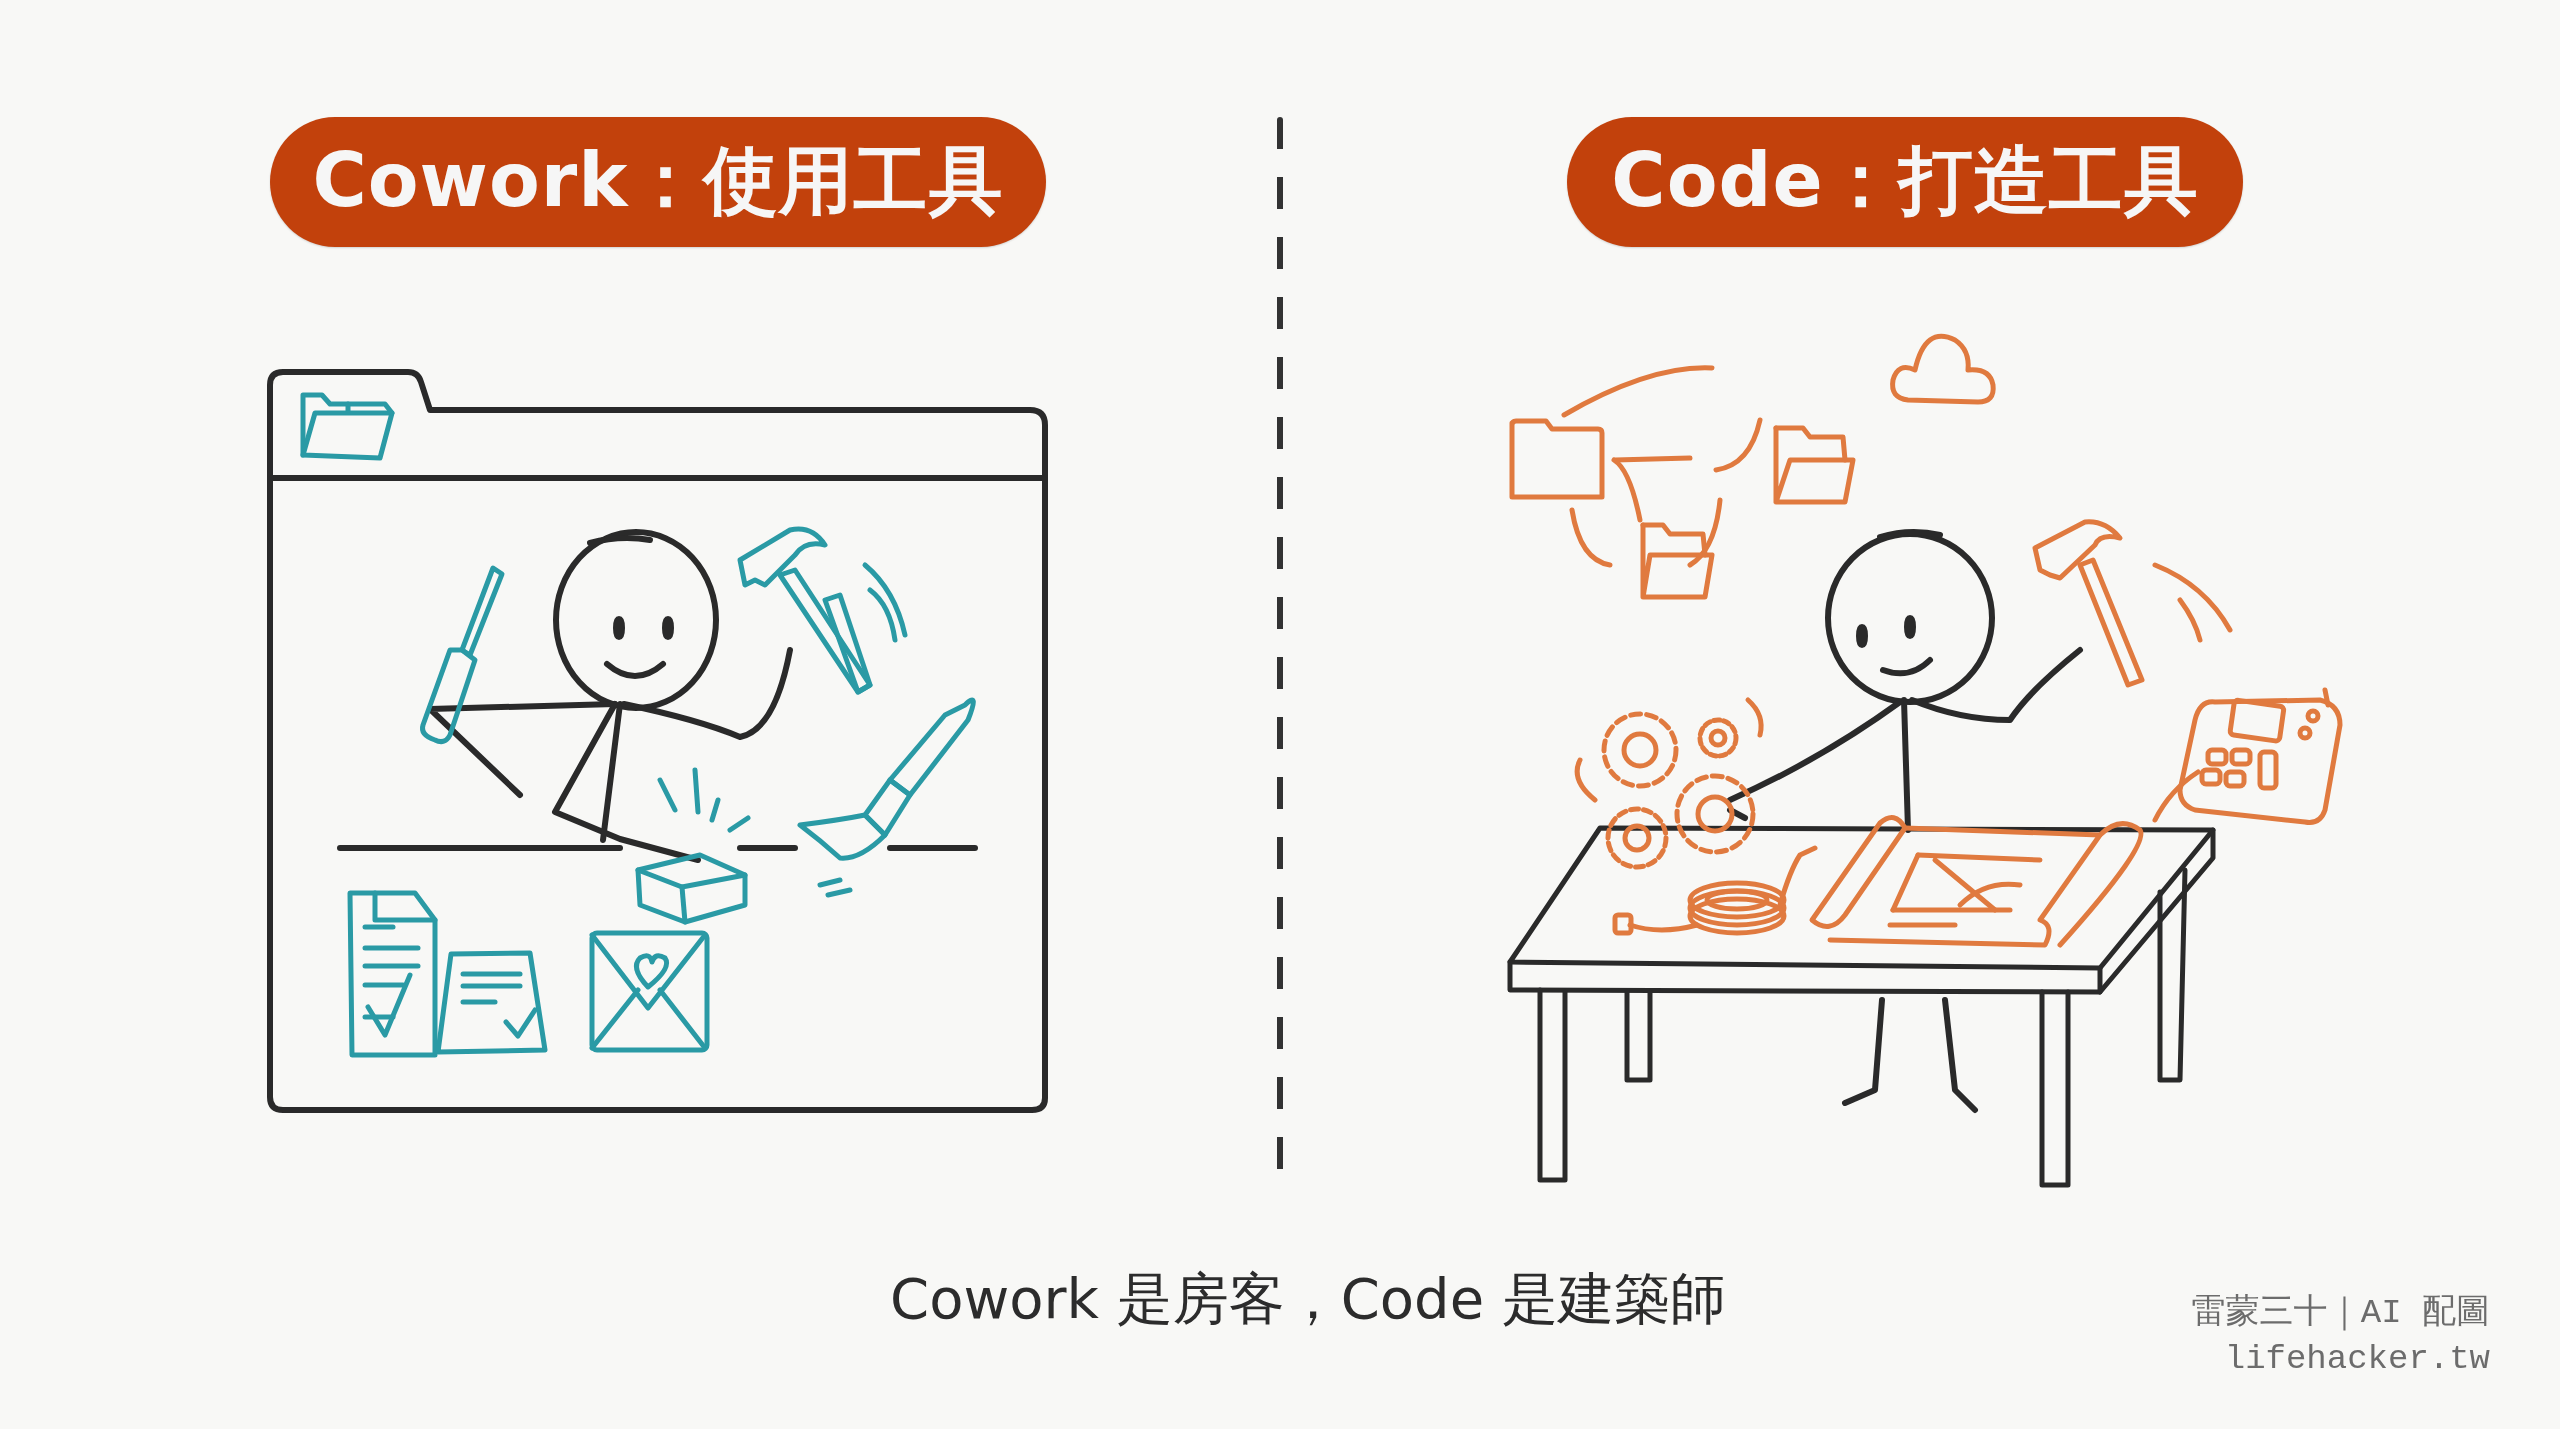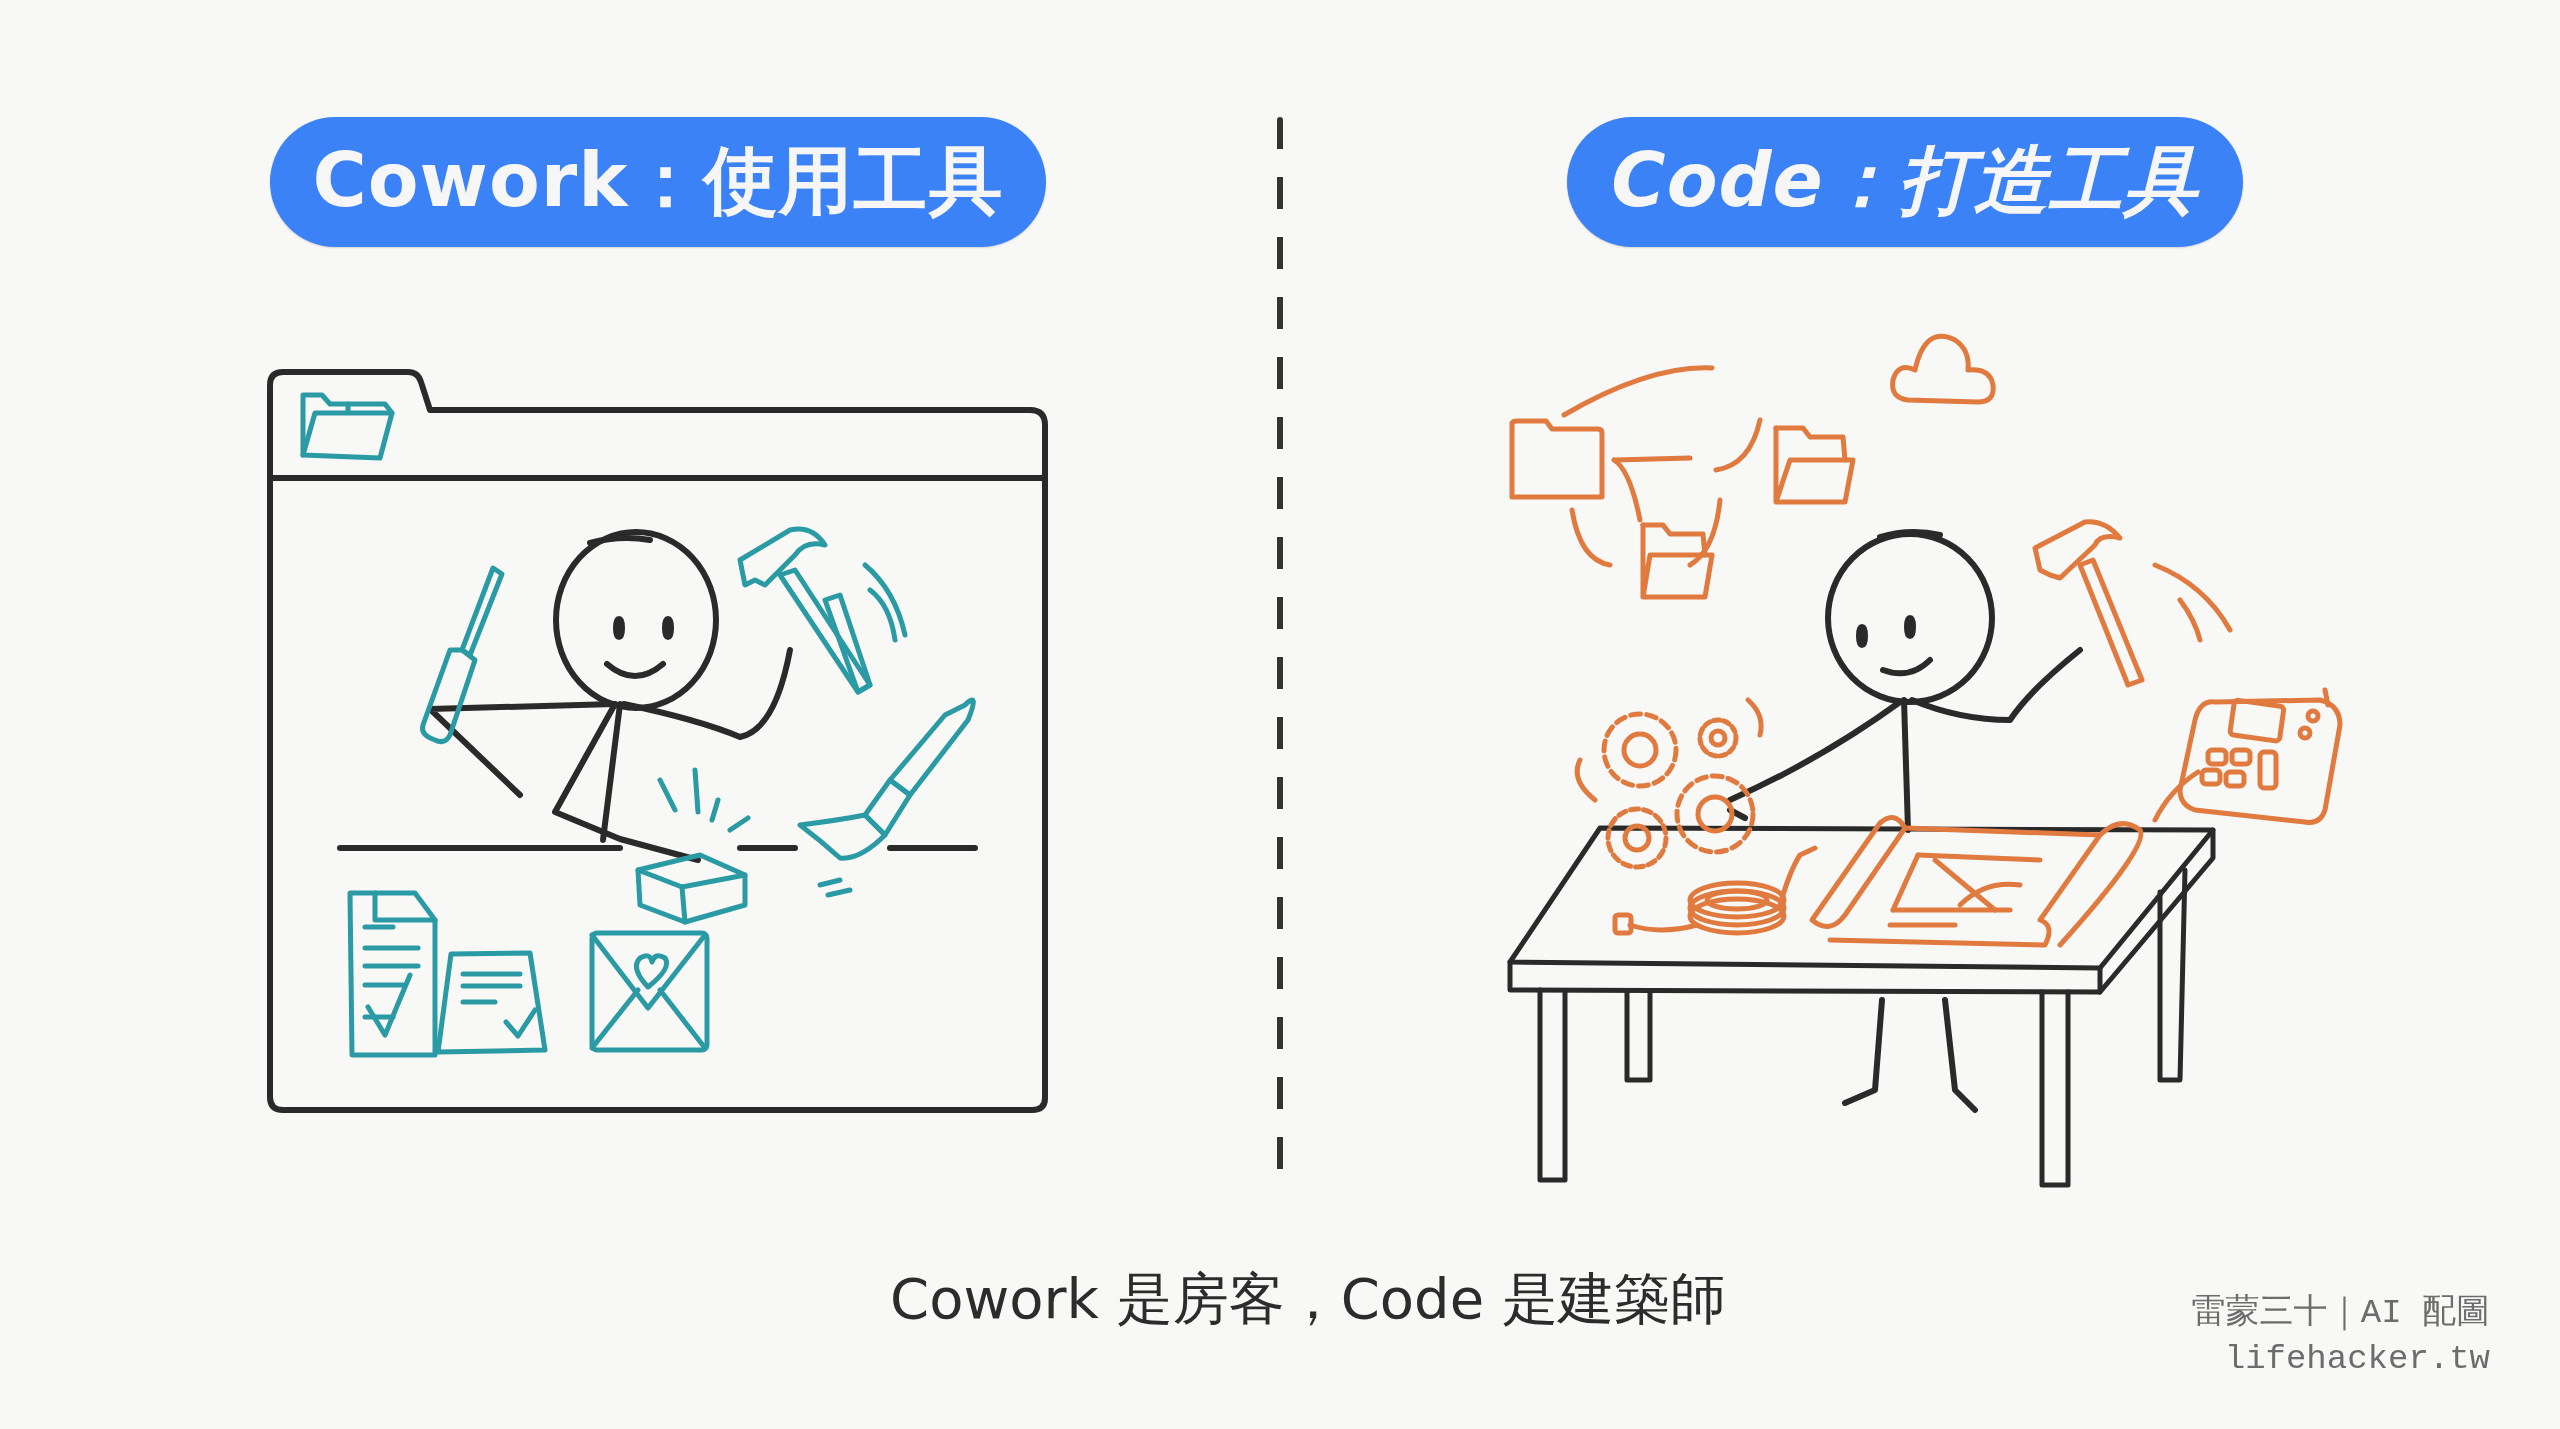--- a/index.html
+++ b/index.html
@@ -3,27 +3,27 @@
 <meta charset="utf-8">
 <style>
   html, body { margin: 0; padding: 0; }
   body {
     width: 2560px; height: 1429px; overflow: hidden; position: relative;
     background: #f8f8f6;
     font-family: "DejaVu Sans", "Liberation Sans", sans-serif;
   }
   .pill {
     position: absolute; top: 117px; height: 130px; border-radius: 65px;
-    background: #3b82f6; color: #f6f6f6;
+    background: #c2410c; color: #f6f6f6;
     display: flex; align-items: center; justify-content: center;
     font-weight: bold; font-size: 74px; letter-spacing: 1px;
     box-shadow: 0 1px 2px rgba(0,0,0,0.15);
   }
   .pill.left { left: 270px; width: 776px; }
-  .pill.right { left: 1567px; width: 676px; font-style: italic; }
+  .pill.right { left: 1567px; width: 676px; }
   .divider {
     position: absolute; left: 1277px; top: 117px; width: 6px; height: 1075px;
     background: repeating-linear-gradient(to bottom, #333 0 32px, transparent 32px 60px);
     border-radius: 3px;
   }
   svg.art { position: absolute; left: 0; top: 0; }
   .caption {
     position: absolute; left: 0; width: 2560px; top: 1262px; text-align: center;
     font-size: 56px; color: #2c2c2c; padding-left: 28px;
   }

